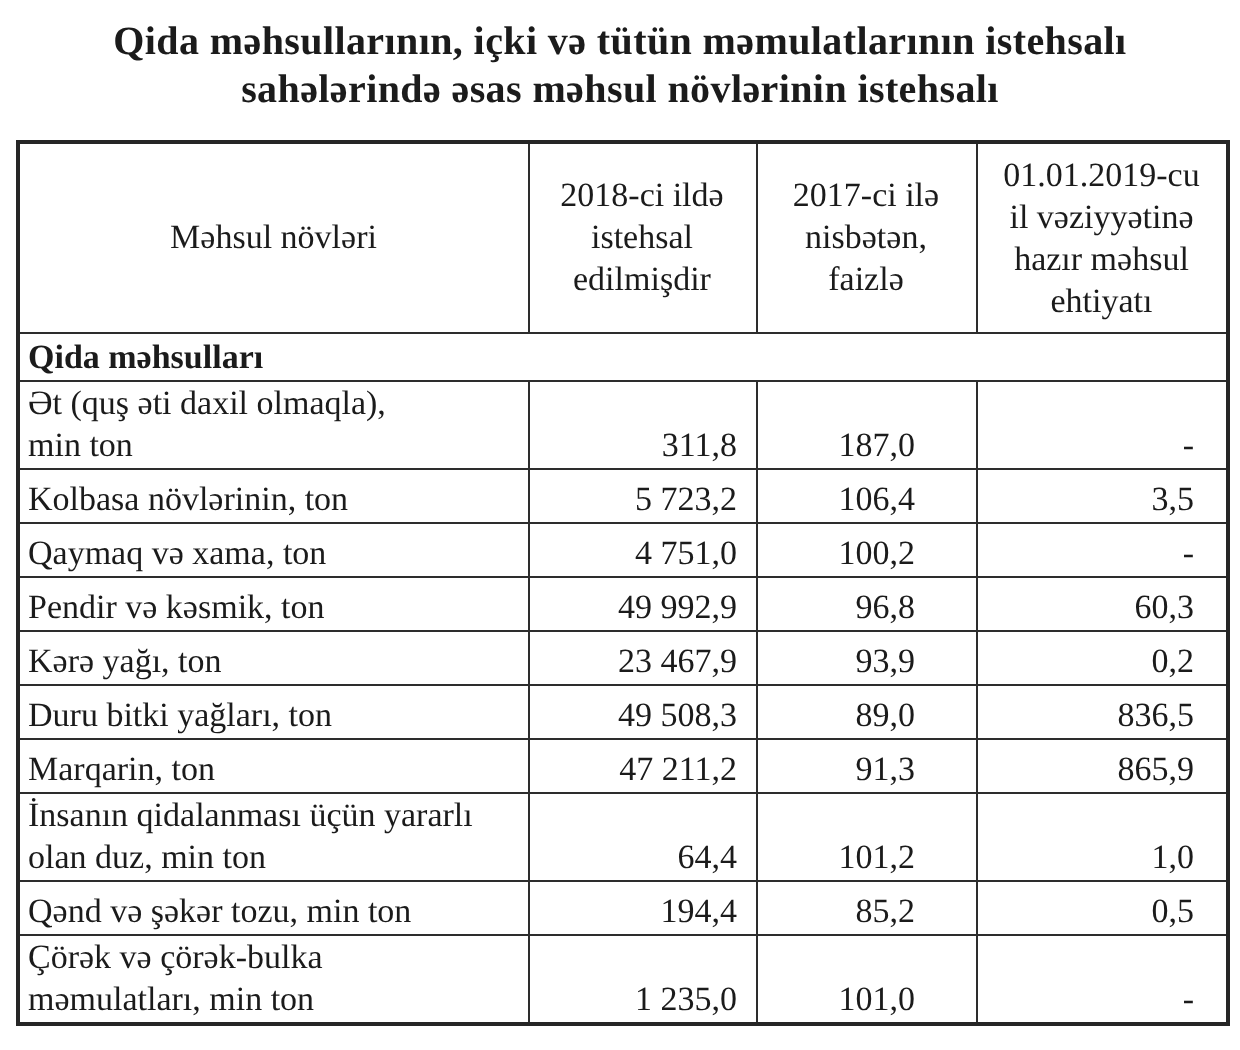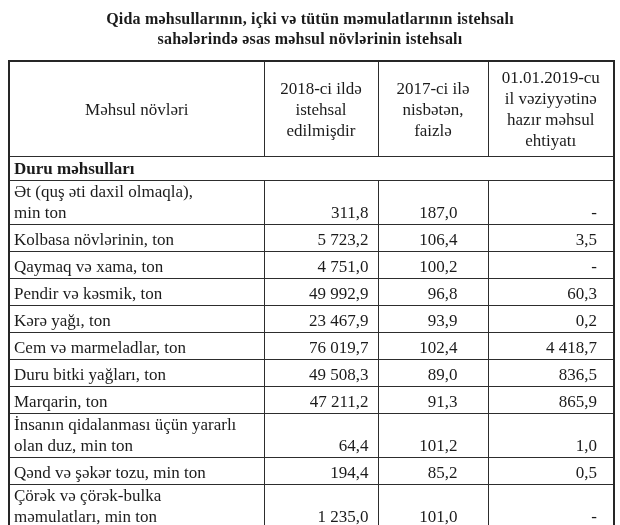--- a/index.html
+++ b/index.html
@@ -10,21 +10,21 @@
   body {
     width: 620px;
     height: 525px;
     overflow: hidden;
     font-family: "Liberation Serif", "DejaVu Serif", serif;
     color: #1b1b1b;
   }
   .page-title {
     text-align: center;
     font-weight: bold;
-    font-size: 16px;
+    font-size: 20px;
     line-height: 1.22;
     margin: 9px 8px 0 8px;
     white-space: pre-line;
     letter-spacing: 0.2px;
   }
   table.stat-table {
     border-collapse: collapse;
     table-layout: fixed;
     width: 605px;
     margin: 12px 0 0 8px;
@@ -92,21 +92,21 @@
 nisbətən,
 faizlə</th>
       <th>01.01.2019-cu
 il vəziyyətinə
 hazır məhsul
 ehtiyatı</th>
     </tr>
   </thead>
   <tbody>
     <tr class="section-row">
-      <td colspan="4">Duru məhsulları</td>
+      <td colspan="4">Qida məhsulları</td>
     </tr>
 
     <tr class="row-double">
       <td class="name-cell">Ət (quş əti daxil olmaqla),
 min ton</td>
       <td class="num-cell col-produced">311,8</td>
       <td class="num-cell col-percent">187,0</td>
       <td class="num-cell col-stock">-</td>
     </tr>
     <tr class="row-single">
@@ -125,26 +125,20 @@
       <td class="name-cell">Pendir və kəsmik, ton</td>
       <td class="num-cell col-produced">49 992,9</td>
       <td class="num-cell col-percent">96,8</td>
       <td class="num-cell col-stock">60,3</td>
     </tr>
     <tr class="row-single">
       <td class="name-cell">Kərə yağı, ton</td>
       <td class="num-cell col-produced">23 467,9</td>
       <td class="num-cell col-percent">93,9</td>
       <td class="num-cell col-stock">0,2</td>
-    </tr>
-    <tr class="row-single">
-      <td class="name-cell">Cem və marmeladlar, ton</td>
-      <td class="num-cell col-produced">76 019,7</td>
-      <td class="num-cell col-percent">102,4</td>
-      <td class="num-cell col-stock">4 418,7</td>
     </tr>
     <tr class="row-single">
       <td class="name-cell">Duru bitki yağları, ton</td>
       <td class="num-cell col-produced">49 508,3</td>
       <td class="num-cell col-percent">89,0</td>
       <td class="num-cell col-stock">836,5</td>
     </tr>
     <tr class="row-single">
       <td class="name-cell">Marqarin, ton</td>
       <td class="num-cell col-produced">47 211,2</td>

